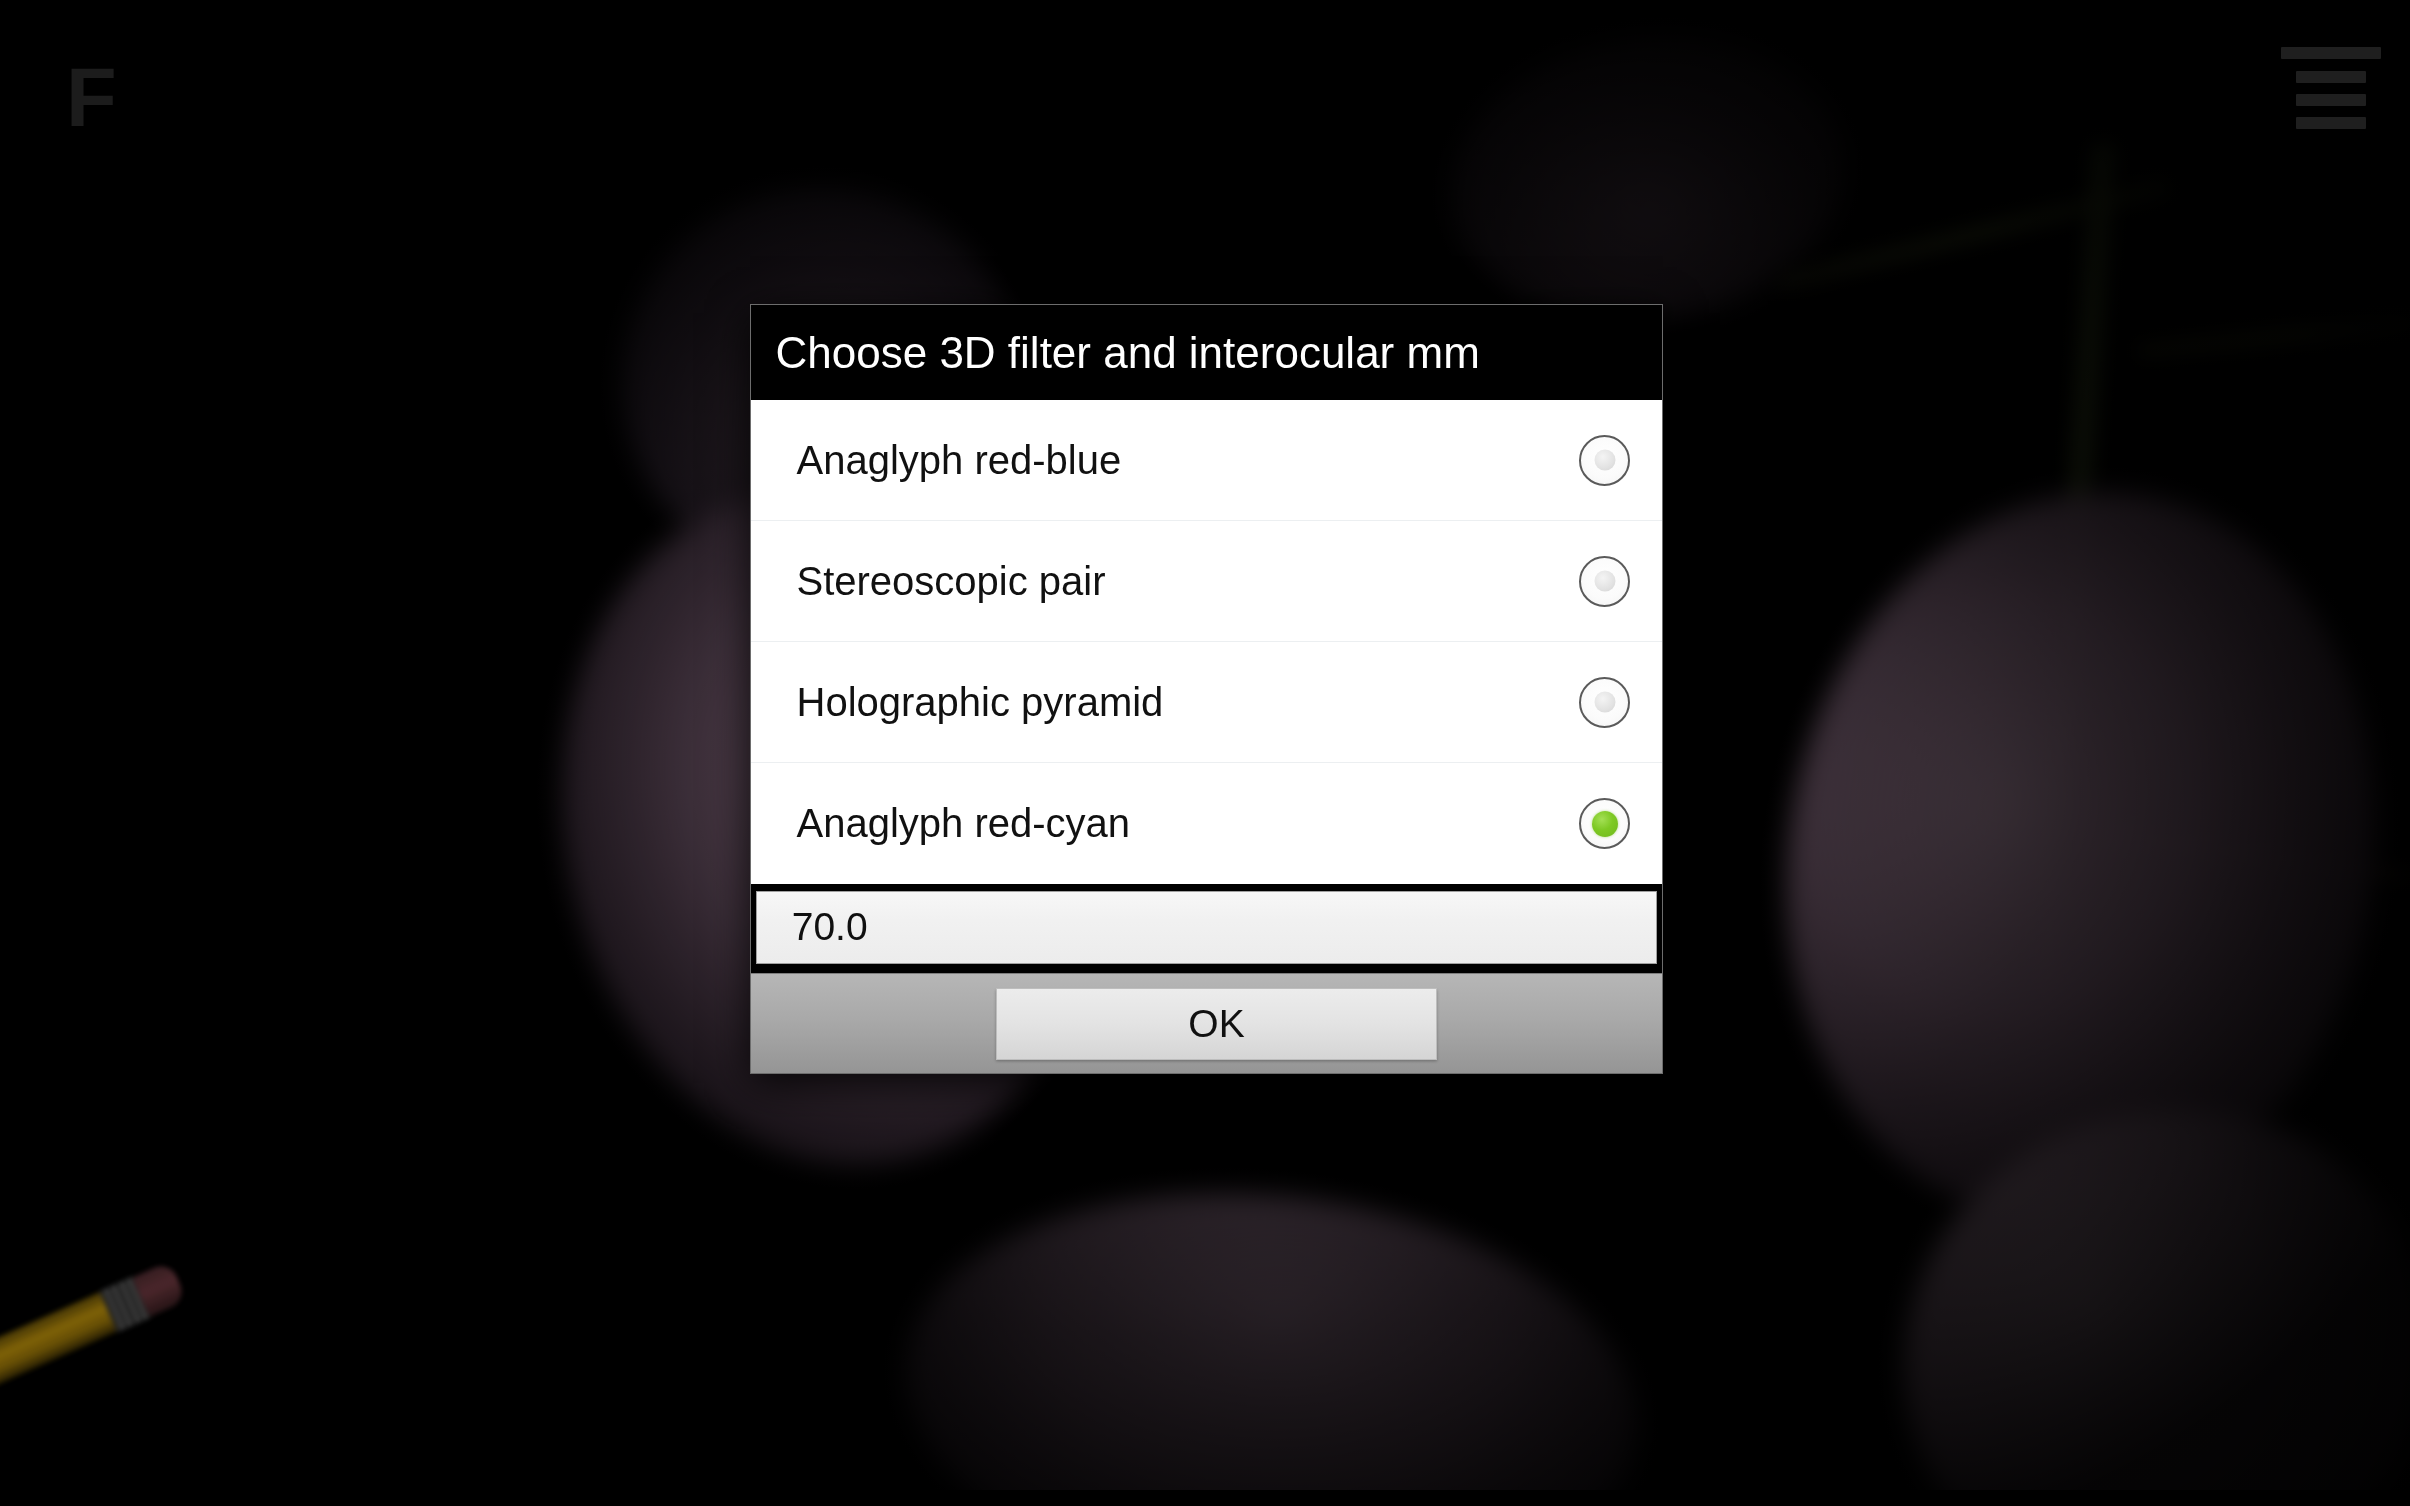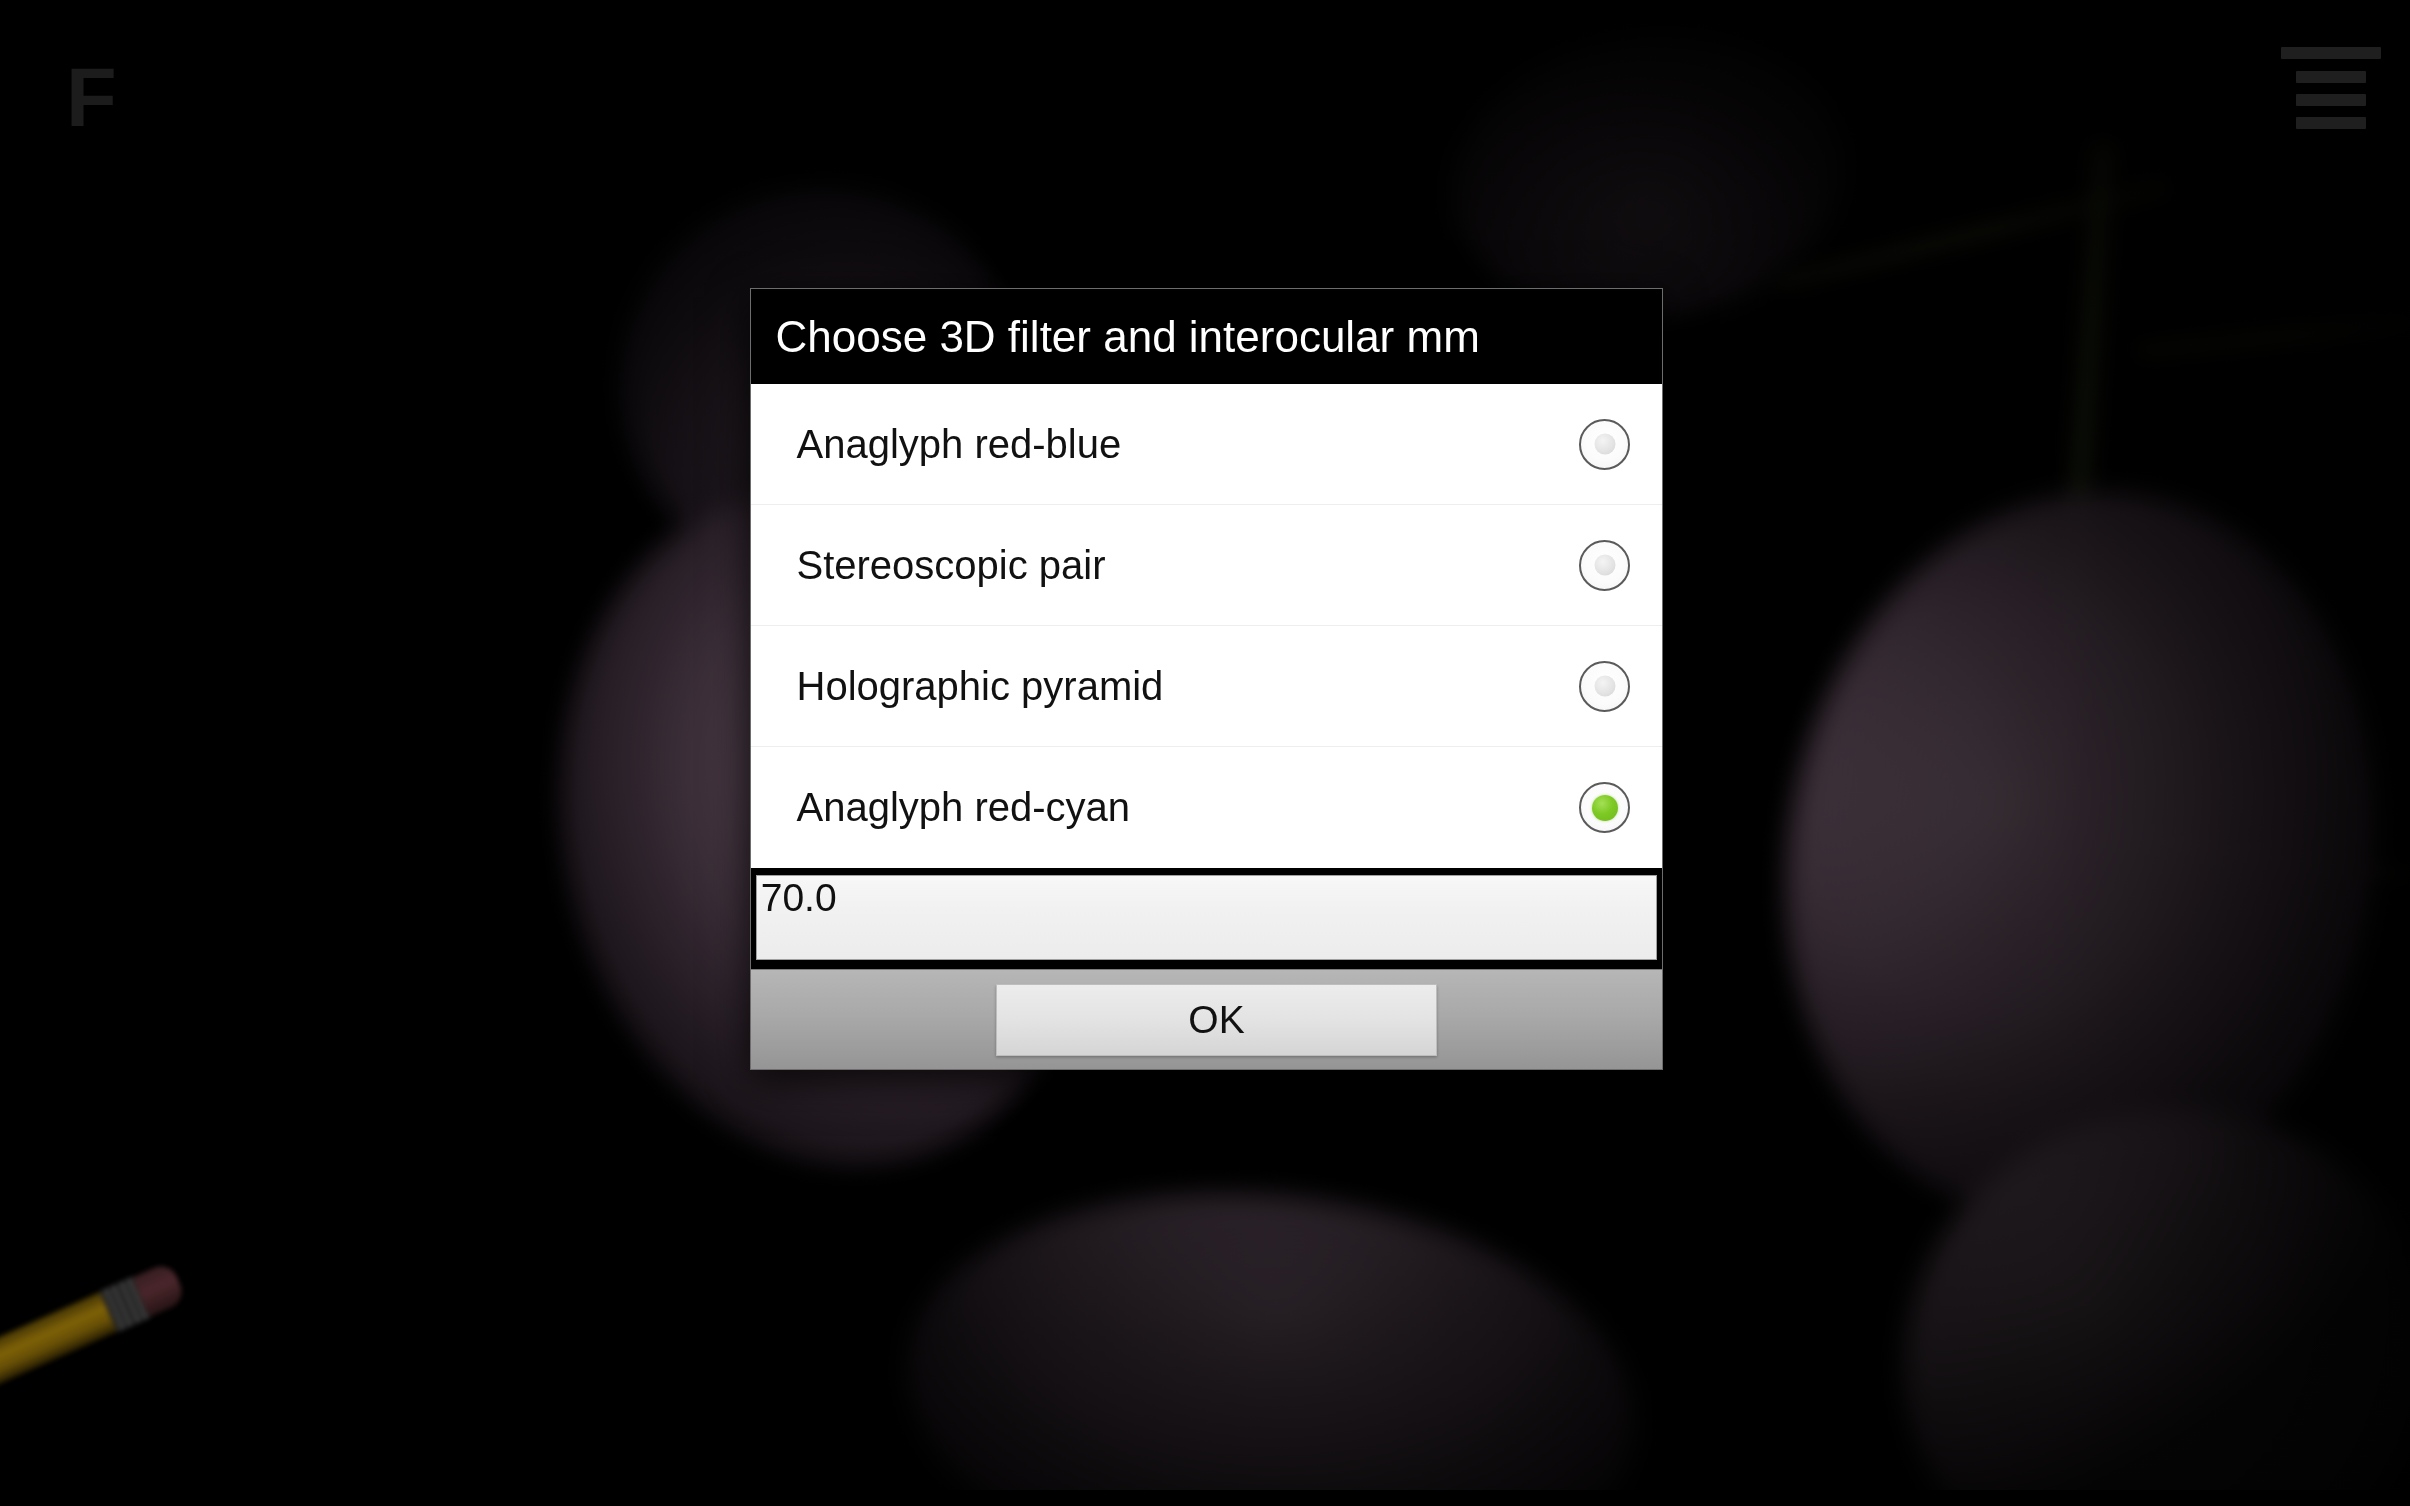--- a/index.html
+++ b/index.html
@@ -170,21 +170,21 @@
   }
   #menu-button .bar.b0 { left: 1.9px;  top: 17px; width: 100px; }
   #menu-button .bar.b1 { left: 17px; top: 41px; width: 70px; }
   #menu-button .bar.b2 { left: 17px; top: 64px; width: 70px; }
   #menu-button .bar.b3 { left: 17px; top: 87px; width: 70px; }
 
   
   #filter-dialog {
     position: absolute;
     left: 750px;
-    top: 288px;
+    top: 304px;
     width: 913px;
     border: 1.9px solid #6d6d6d;
     box-sizing: border-box;
     background: #000;
     box-shadow: 0 9.4px 38px rgba(0,0,0,.85);
   }
   #dialog-title-bar {
     background: #000;
     padding: 24.5px 0 24.5px 24.5px;
   }
@@ -243,24 +243,24 @@
 
   
   #value-field-wrap {
     background: #000;
     padding: 6.6px 4.7px 9.4px 4.7px;
   }
   #value-field {
     background: linear-gradient(to bottom, #f7f7f7 0%, #f1f1f1 40%, #ececec 100%);
     border: 1.9px solid #a0a0a0;
     box-sizing: border-box;
-    height: 85px;
+    height: 73px;
     display: flex;
-    align-items: flex-start;
-    padding-left: 4px;
+    align-items: center;
+    padding-left: 35px;
     cursor: text;
   }
   #value-text {
     font-size: 39px;
     color: #101010;
   }
 
   
   #button-bar {
     background: linear-gradient(to bottom, #b6b6b6 0%, #a9a9a9 45%, #959595 100%);

